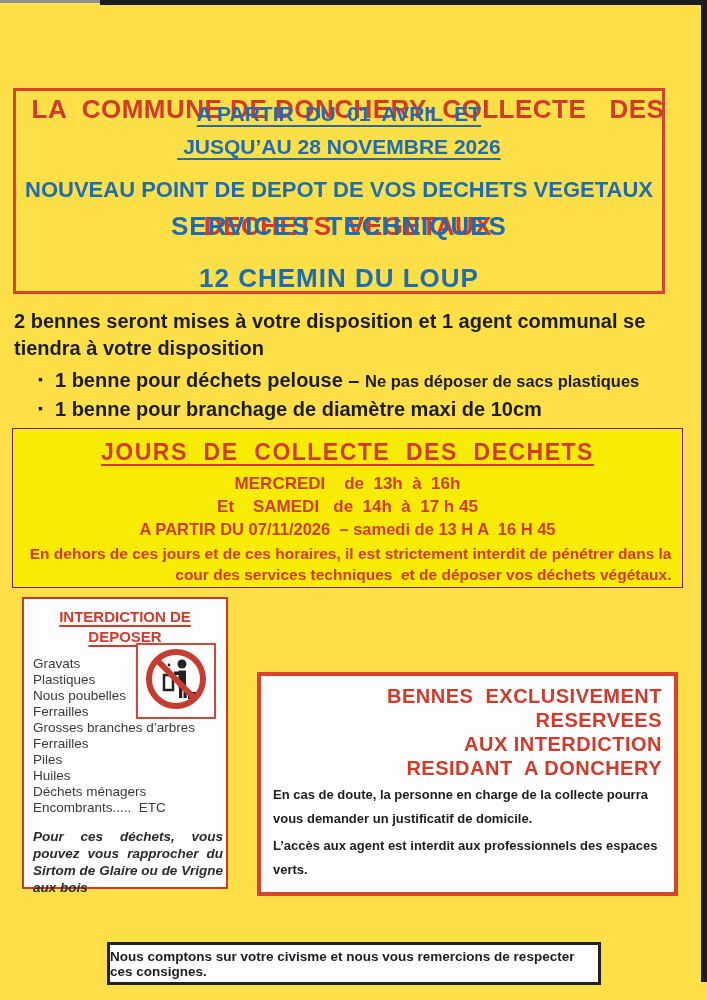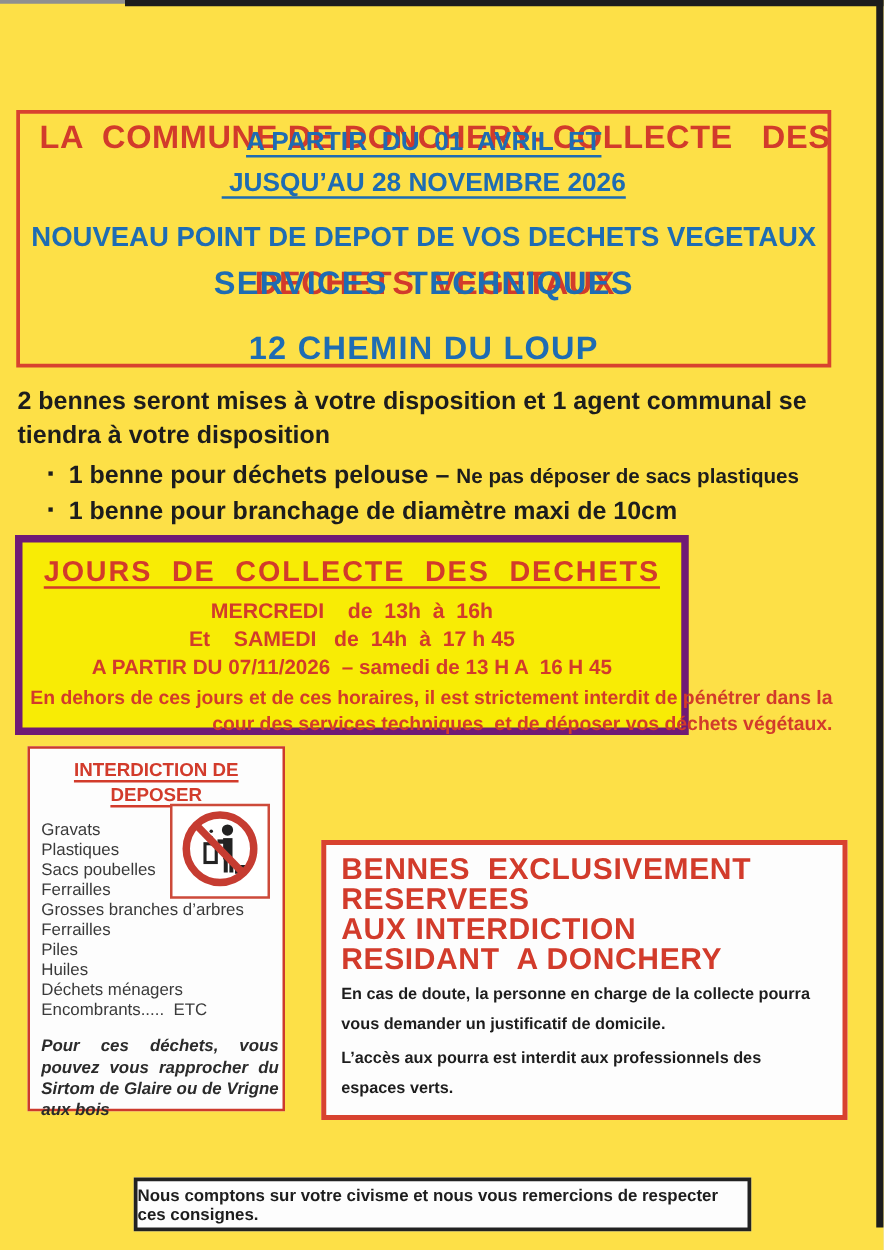--- a/index.html
+++ b/index.html
@@ -55,22 +55,22 @@
   }
   .bullet-row{ left:38px; width:655px; color:var(--ink); font-weight:bold; }
   .bullet-row.b1{ top:369px; }
   .bullet-row.b2{ top:398px; }
   .bullet-marker{ display:inline-block; font-size:14px; vertical-align:3px; margin-right:12px; }
   .bullet-main{ font-size:20px; }
   .bullet-note{ font-size:16.5px; }
 
   
   .collect-box{
-    left:12px; top:428px; width:539px; height:160px;
-    background:var(--yellow); border:6px solid #701a75;
+    left:12px; top:428px; width:671px; height:160px;
+    background:var(--yellow); border:1px solid #701a75;
     text-align:center; color:var(--red); font-weight:bold;
   }
   .collect-box .c-title{ margin-top:10px; font-size:23px; letter-spacing:1.5px;
     text-decoration:underline; text-decoration-thickness:2px; text-underline-offset:4px; }
   .collect-box .c1{ margin-top:8px; font-size:17px; }
   .collect-box .c2{ margin-top:3px; font-size:17px; }
   .collect-box .c3{ margin-top:3px; font-size:16.5px; }
   .collect-box .c-warning{ margin:4px auto 0; width:648px; font-size:15.5px; line-height:21px;text-align:right; }
 
   
@@ -91,22 +91,22 @@
     font-size:13.5px; font-weight:bold; font-style:italic;
     color:#2b2b2b; text-align:justify; line-height:17px;
   }
 
   
   .reserved-box{
     left:257px; top:672px; width:421px; height:224px;
     border:4px solid var(--border-red); background:#fdfdfd;
     padding:8px 12px 0 12px;
   }
-  .r-title{ text-align:left; color:var(--red); font-weight:bold;
-    font-size:24px; line-height:24px; letter-spacing:.5px; }
+  .r-title{ text-align:right; color:var(--red); font-weight:bold;
+    font-size:20px; line-height:24px; letter-spacing:.5px; }
   .r-body{ margin-top:3px; font-size:13px; font-weight:bold; color:var(--ink); line-height:24px; }
 
   
   .footer-box{
     left:107px; top:942px; width:494px; height:43px;
     border:3px solid #222; background:#fdfdfd;
     display:flex; align-items:center; justify-content:center;
     font-size:13.5px; font-weight:bold; color:var(--ink);
   }
 </style>
@@ -168,38 +168,38 @@
         <rect x="43.5" y="40" width="3.2" height="11" fill="#222"></rect>
         <rect x="49" y="46" width="6" height="5" fill="none" stroke="#222" stroke-width="2"></rect>
         <circle cx="36" cy="32" r="27" fill="none" stroke="#c63c31" stroke-width="6"></circle>
         <line x1="17" y1="13" x2="55" y2="52" stroke="#c63c31" stroke-width="6"></line>
       </svg>
     </div>
 
     <div class="f-list">
       <div>Gravats</div>
       <div>Plastiques</div>
-      <div>Sacs poubelles</div>
+      <div>Nous poubelles</div>
       <div>Ferrailles</div>
       <div>Grosses branches d’arbres</div>
       <div>Ferrailles</div>
       <div>Piles</div>
       <div>Huiles</div>
       <div>Déchets ménagers</div>
       <div class="pre">Encombrants.....  ETC</div>
     </div>
 
     <div class="f-note">Pour ces déchets, vous pouvez vous rapprocher du Sirtom de Glaire ou de Vrigne aux bois</div>
   </div>
 
   <div class="abs reserved-box">
     <div class="r-title pre">BENNES  EXCLUSIVEMENT  RESERVEES</div>
     <div class="r-title pre">AUX INTERDICTION</div>
     <div class="r-title pre">RESIDANT  A DONCHERY</div>
     <div class="r-body">En cas de doute, la personne en charge de la collecte pourra vous demander un justificatif de domicile.</div>
-    <div class="r-body">L’accès aux pourra est interdit aux professionnels des espaces verts.</div>
+    <div class="r-body">L’accès aux agent est interdit aux professionnels des espaces verts.</div>
   </div>
 
   <div class="abs footer-box">
     <span>Nous comptons sur votre civisme et nous vous remercions de respecter ces consignes.</span>
   </div>
 
 </div>
 
 </body></html>

